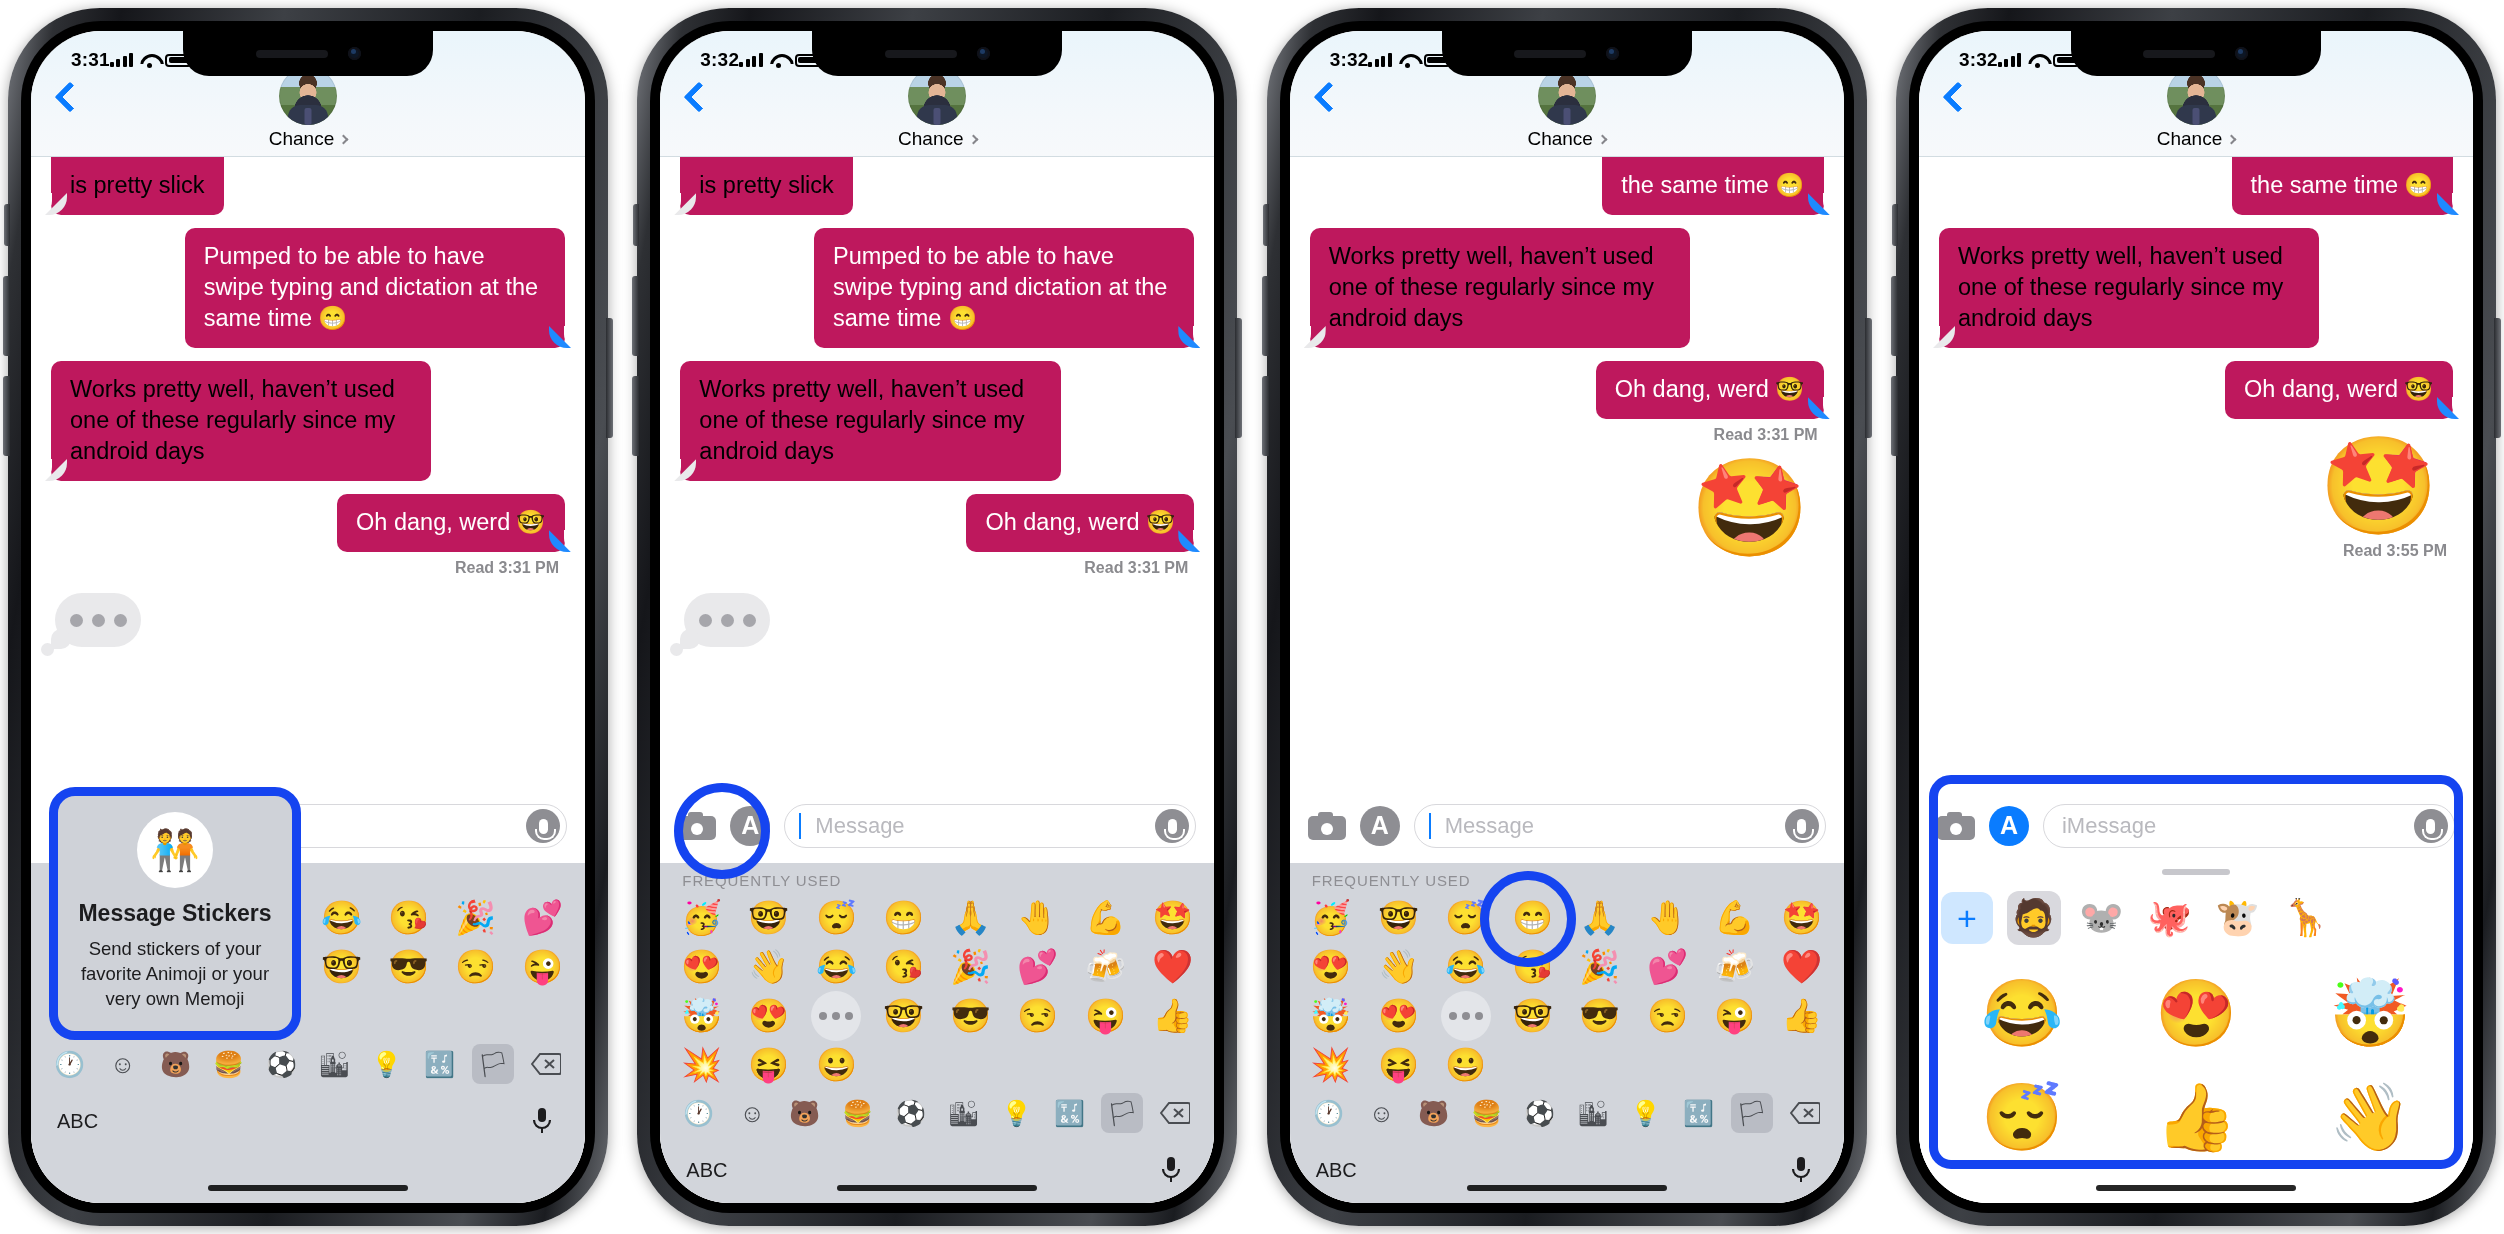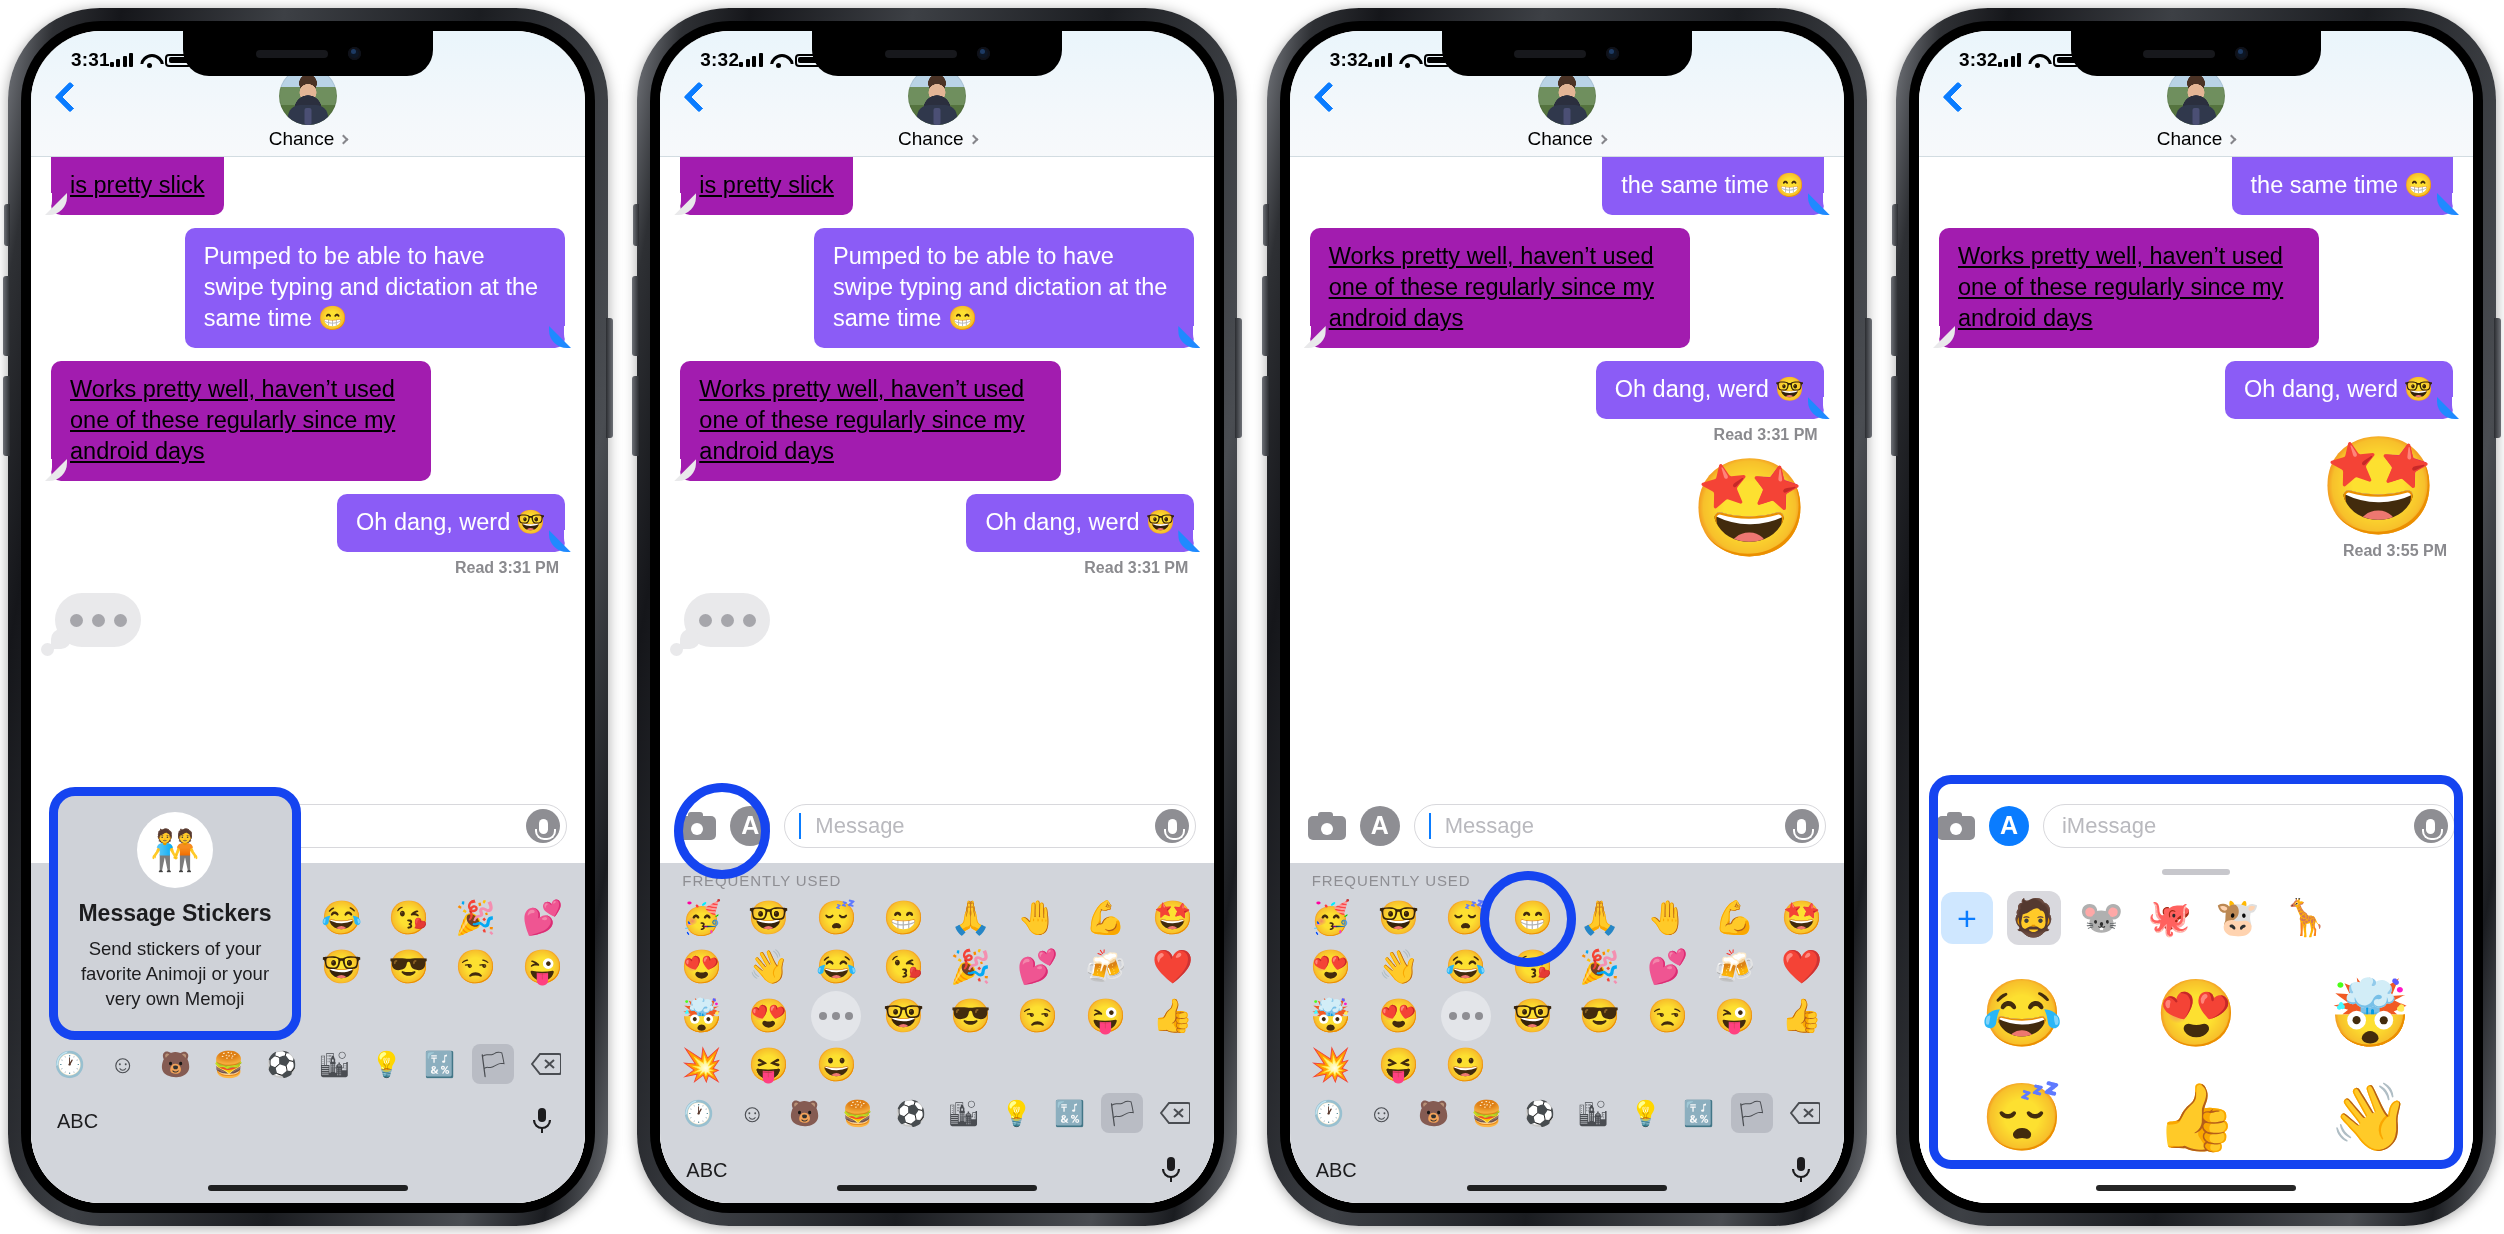--- a/index.html
+++ b/index.html
@@ -122,22 +122,22 @@
   .bubble {
     position:relative; max-width:74%;
     padding:13px 19px 14px;
     border-radius:10px;
     font-size:23.5px; line-height:1.32;
     word-wrap:break-word;
   }
   .row { display:flex; padding:0 20px; margin-bottom:13px; }
   .row.me { justify-content:flex-end; }
   .row.them { justify-content:flex-start; }
-  .bubble.them { background:#a21caf; color:#000;text-decoration:underline; }
-  .bubble.me { background:#8b5cf6; color:#fff; }
+  .bubble.them { background:#be185d; color:#000; }
+  .bubble.me { background:#be185d; color:#fff; }
   .bubble.them::after{
     content:""; position:absolute; left:-6px; bottom:0;
     width:22px; height:22px; background:#e9e9eb;
     border-bottom-right-radius:18px;
     clip-path:polygon(100% 0,100% 100%,0 100%);
   }
   .bubble.them::before{
     content:""; position:absolute; left:-13px; bottom:0;
     width:14px; height:22px; background:#fff;
     border-bottom-right-radius:14px; z-index:2;

